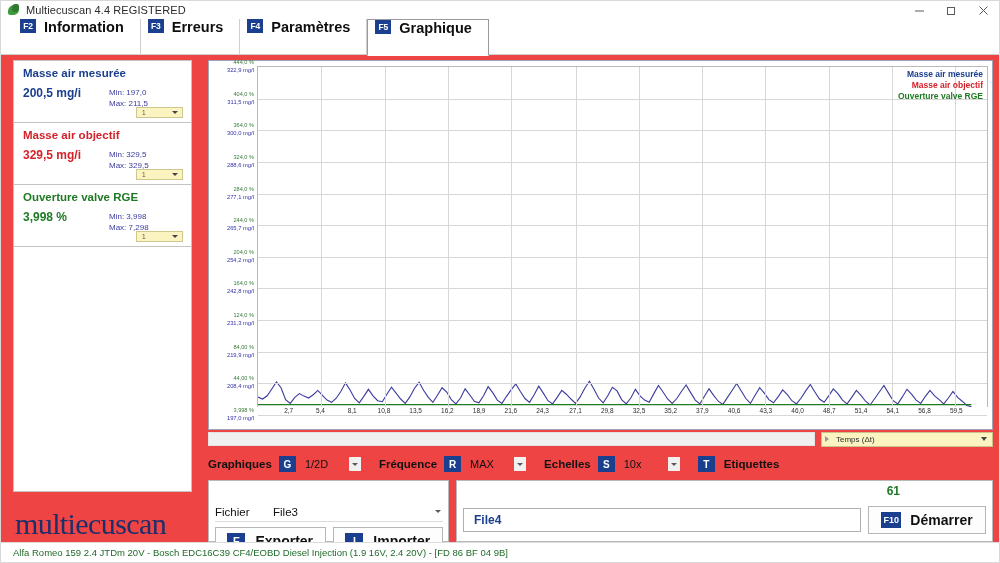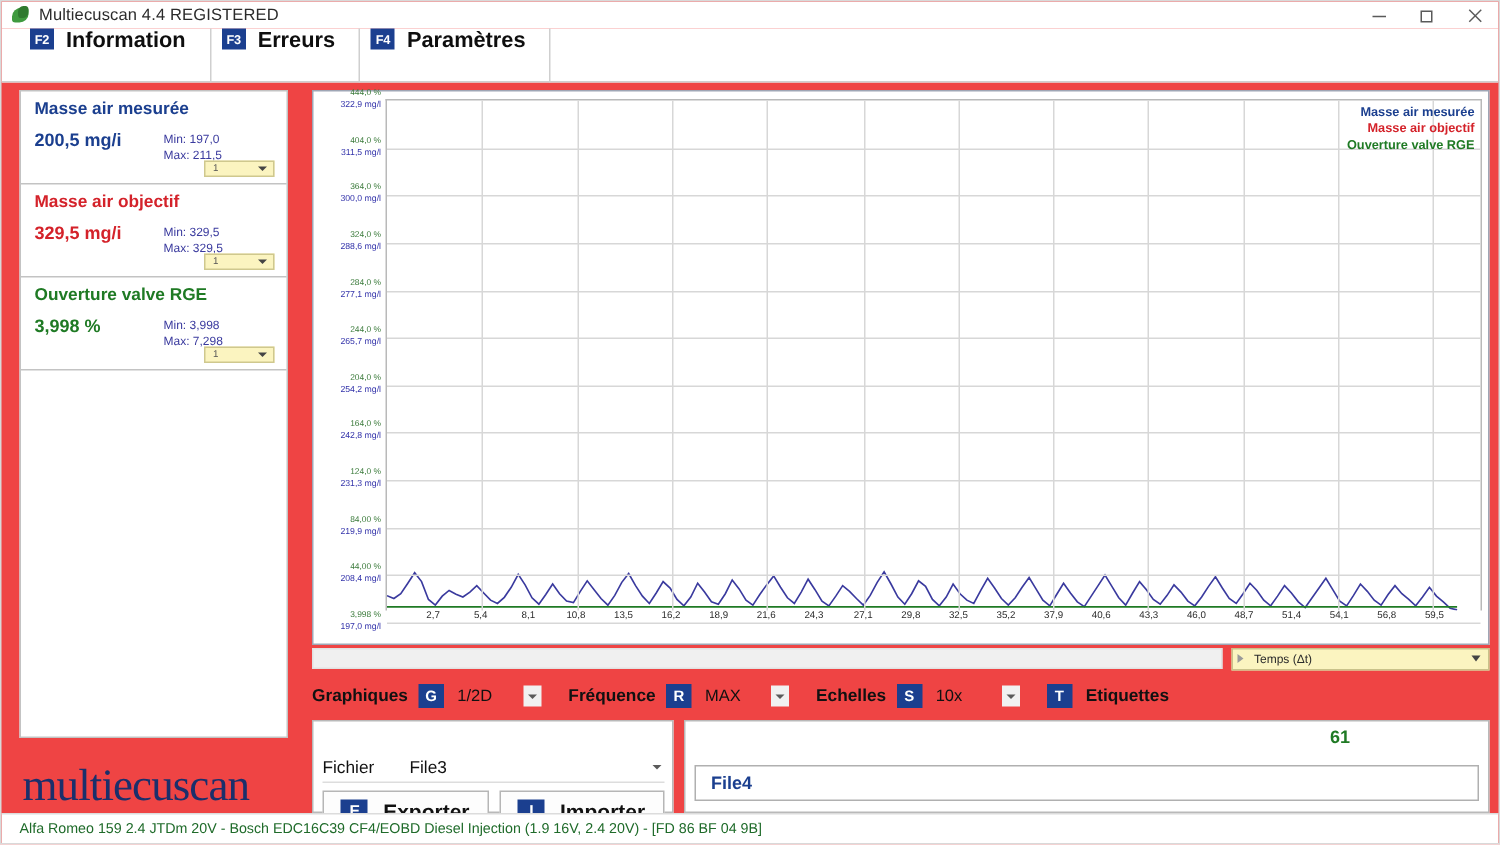--- a/index.html
+++ b/index.html
@@ -415,20 +415,24 @@
       <span class="fkey">F2</span>
       <span class="tab-label">Information</span>
     </div>
     <div class="tab">
       <span class="fkey">F3</span>
       <span class="tab-label">Erreurs</span>
     </div>
     <div class="tab">
       <span class="fkey">F4</span>
       <span class="tab-label">Paramètres</span>
+    </div>
+    <div class="tab active">
+      <span class="fkey">F5</span>
+      <span class="tab-label">Graphique</span>
     </div>
   </div>
 
   <div class="body">
 
     <div style="flex:none;">
       <div class="sidebar">
 
         <div class="param">
           <div class="param-title" style="color:#1b3f8f">Masse air mesurée</div>
@@ -651,20 +655,24 @@
               <span class="kb">I</span>
               <span class="txt">Importer</span>
             </div>
           </div>
         </div>
 
         <div class="runpanel">
           <div class="counter">61</div>
           <div class="runrow">
             <div class="textinput">File4</div>
+            <div class="startbtn">
+              <span class="kb">F10</span>
+              <span class="txt">Démarrer</span>
+            </div>
           </div>
         </div>
 
       </div>
     </div>
   </div>
 
   <div class="statusbar">
     <span class="status-text">Alfa Romeo 159 2.4 JTDm 20V - Bosch EDC16C39 CF4/EOBD Diesel Injection (1.9 16V, 2.4 20V) - [FD 86 BF 04 9B]</span>
   </div>

